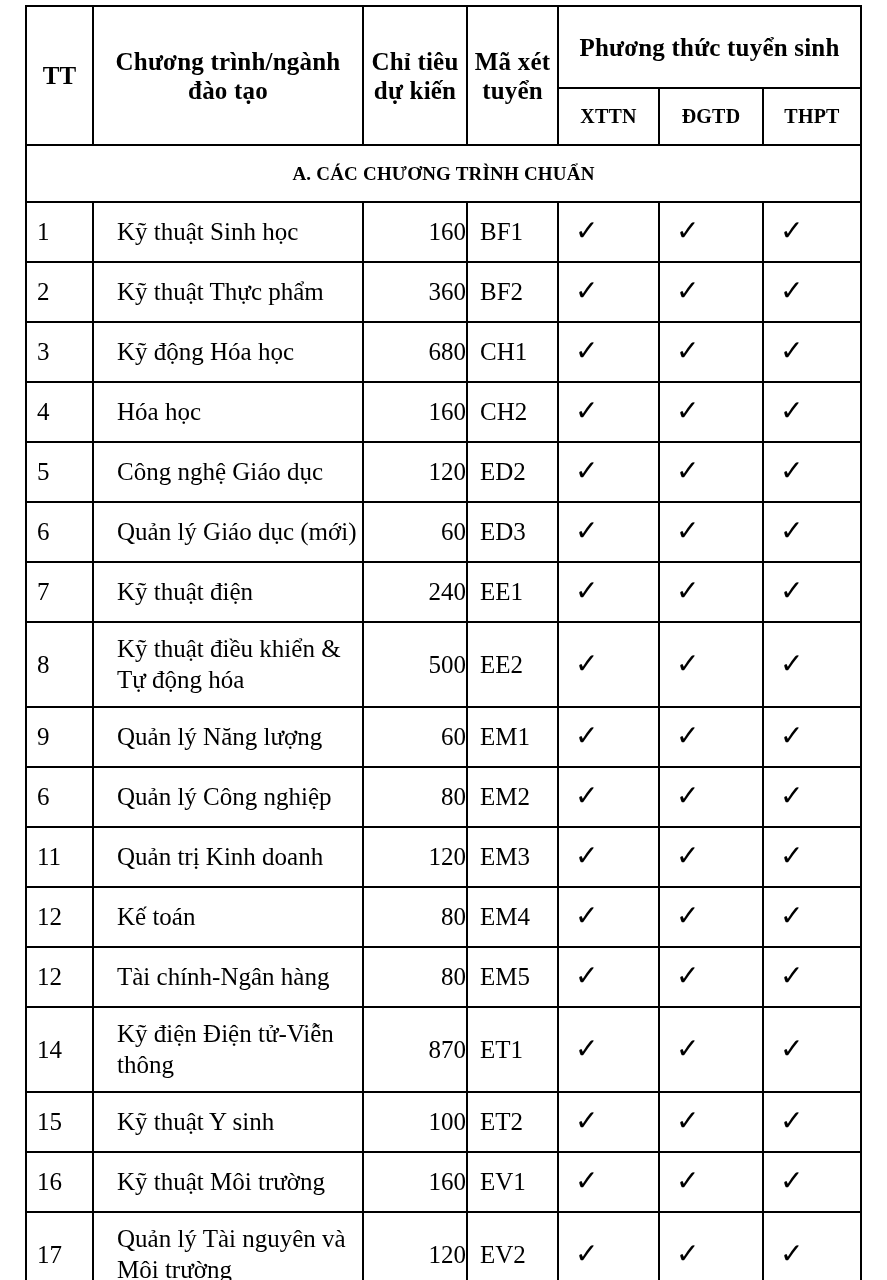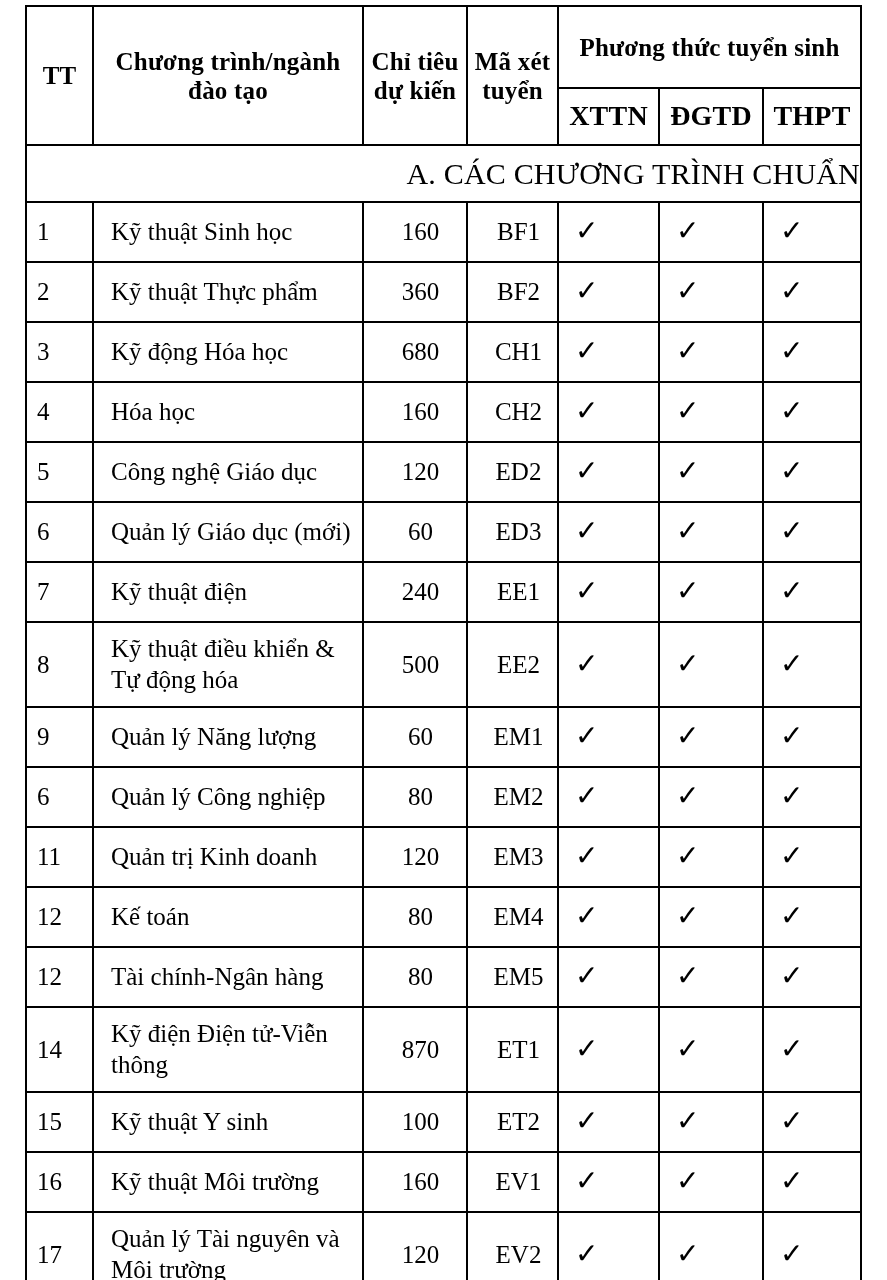--- a/index.html
+++ b/index.html
@@ -53,49 +53,49 @@
   
   .hdr {
     text-align: center;
     font-weight: bold;
     font-size: 25px;
     line-height: 1.16;
     letter-spacing: 0.2px;
   }
   .hdr-tall { height: 135px; }
   .hdr-top  { height: 80px; font-family: Liberation Serif, serif; }
-  .hdr-sub  { height: 55px; font-size: 28px; }
+  .hdr-sub  { height: 55px; font-size: 20px; }
 
   
   .section-row td {
     height: 55px;
-    font-weight: normal;
-    font-size: 30px;
-    text-align: right;
+    font-weight: bold;
+    font-size: 19px;
+    text-align: center;
     padding-left: 12px;
     letter-spacing: 0.2px;
   }
 
   
   .r td { font-size: 25px; }
   .r .tt {
     text-align: left;
     padding-left: 10px;
   }
   .r .prog {
     text-align: left;
-    padding-left: 17px;
+    padding-left: 23px;
     line-height: 1.22;
   }
   .r .quota {
-    text-align: center;
+    text-align: right;
     padding-left: 11px;
   }
   .r .code {
-    text-align: center;
+    text-align: left;
     padding-left: 12px;
   }
   .r .mark {
     text-align: left;
     padding-left: 16px;
     font-size: 28px;
     line-height: 1;
   }
   .mark span { display: inline-block; transform: translateY(-1px); }
 

